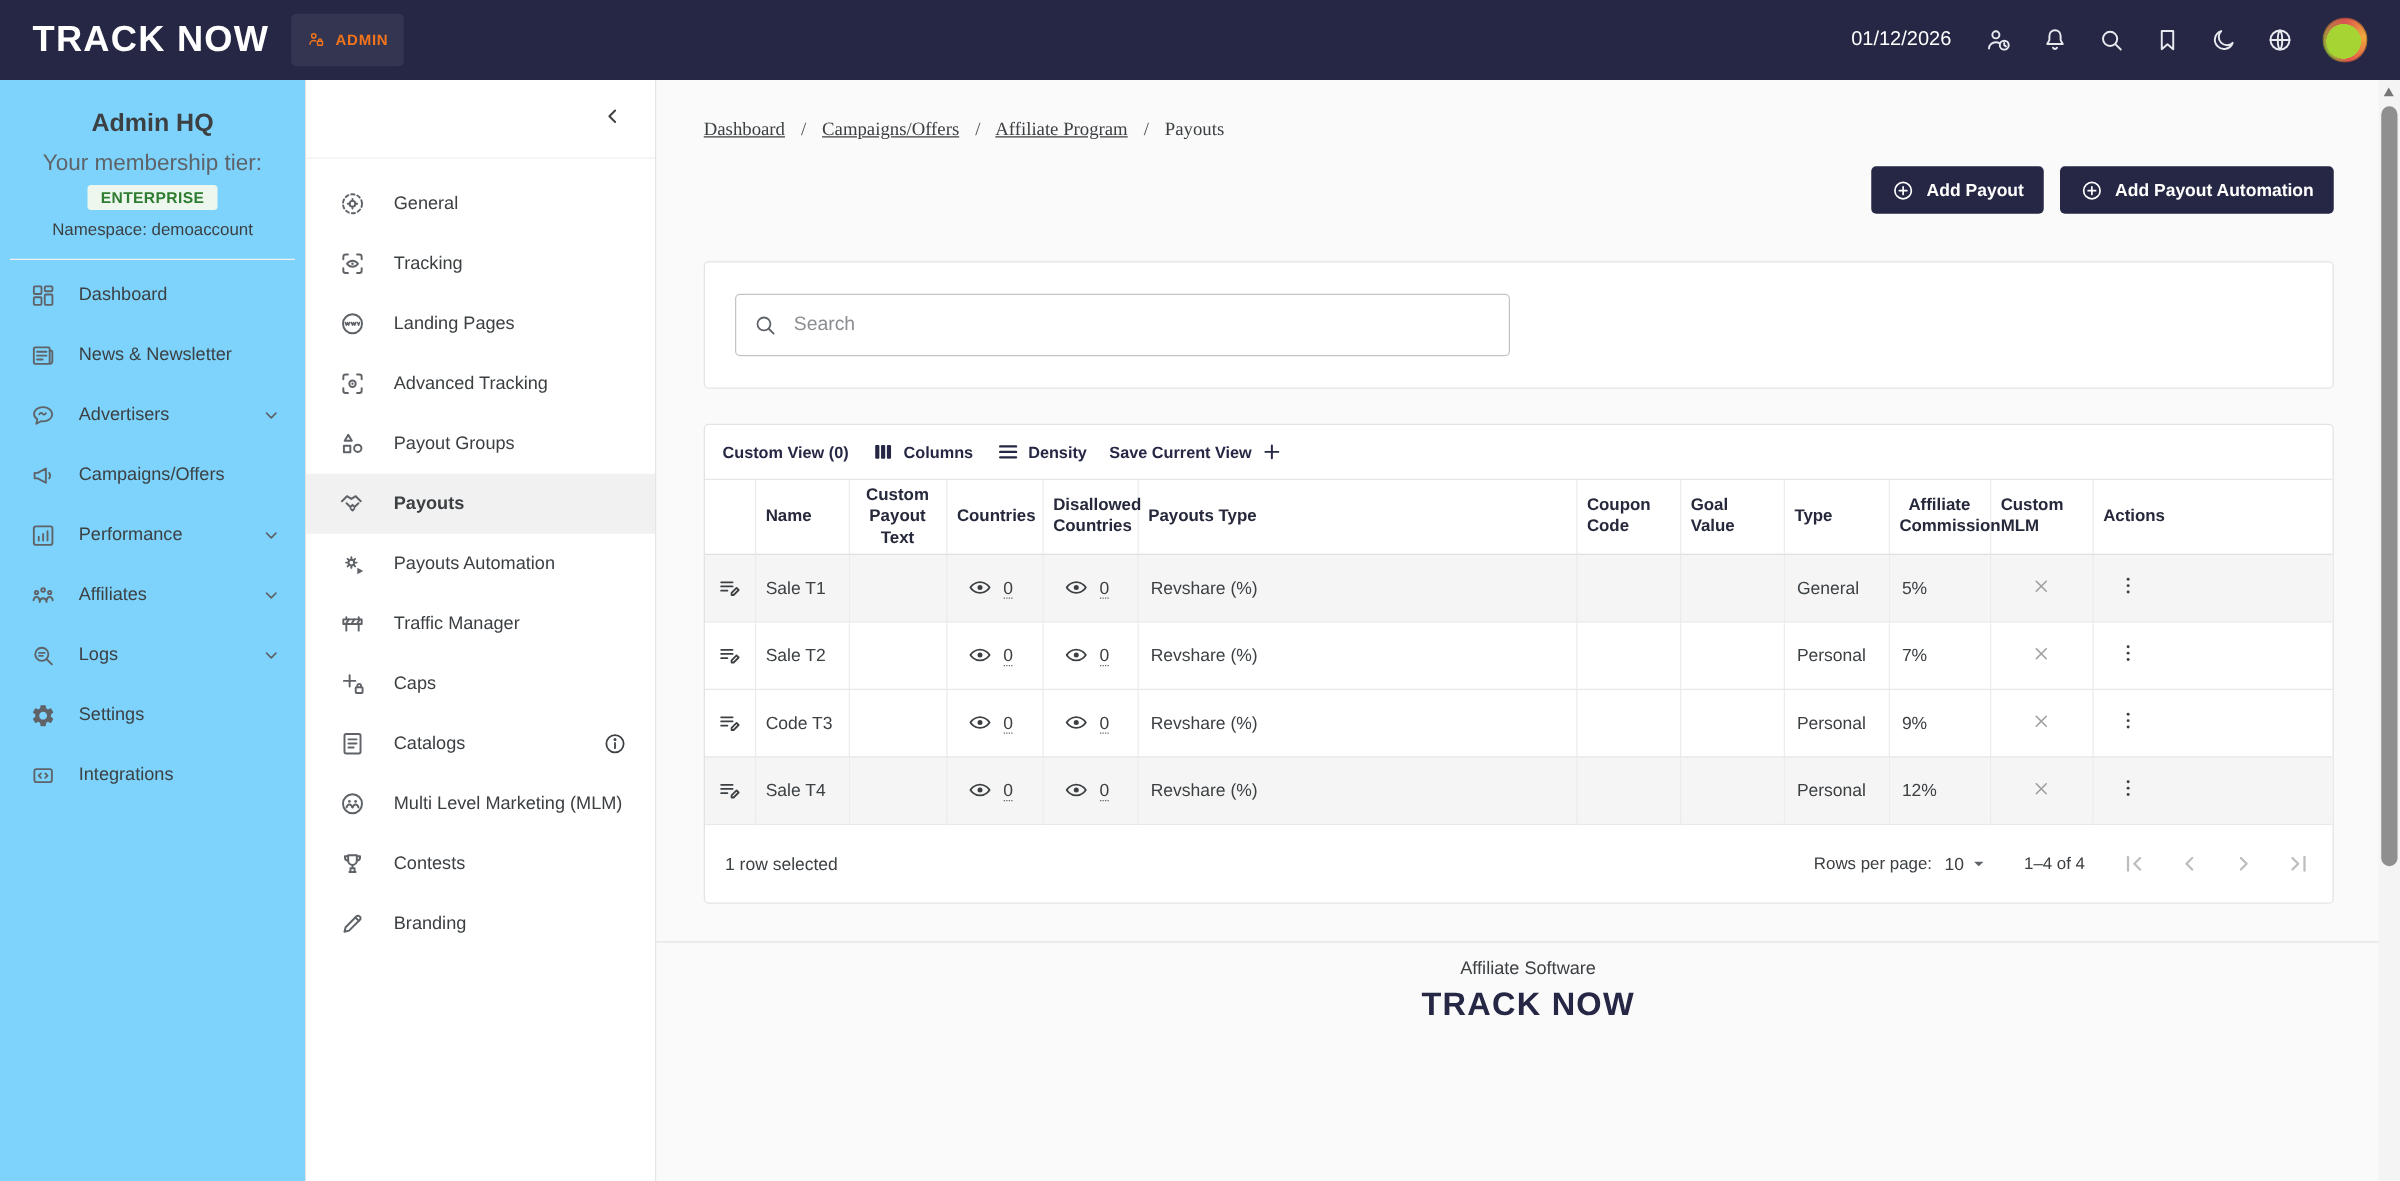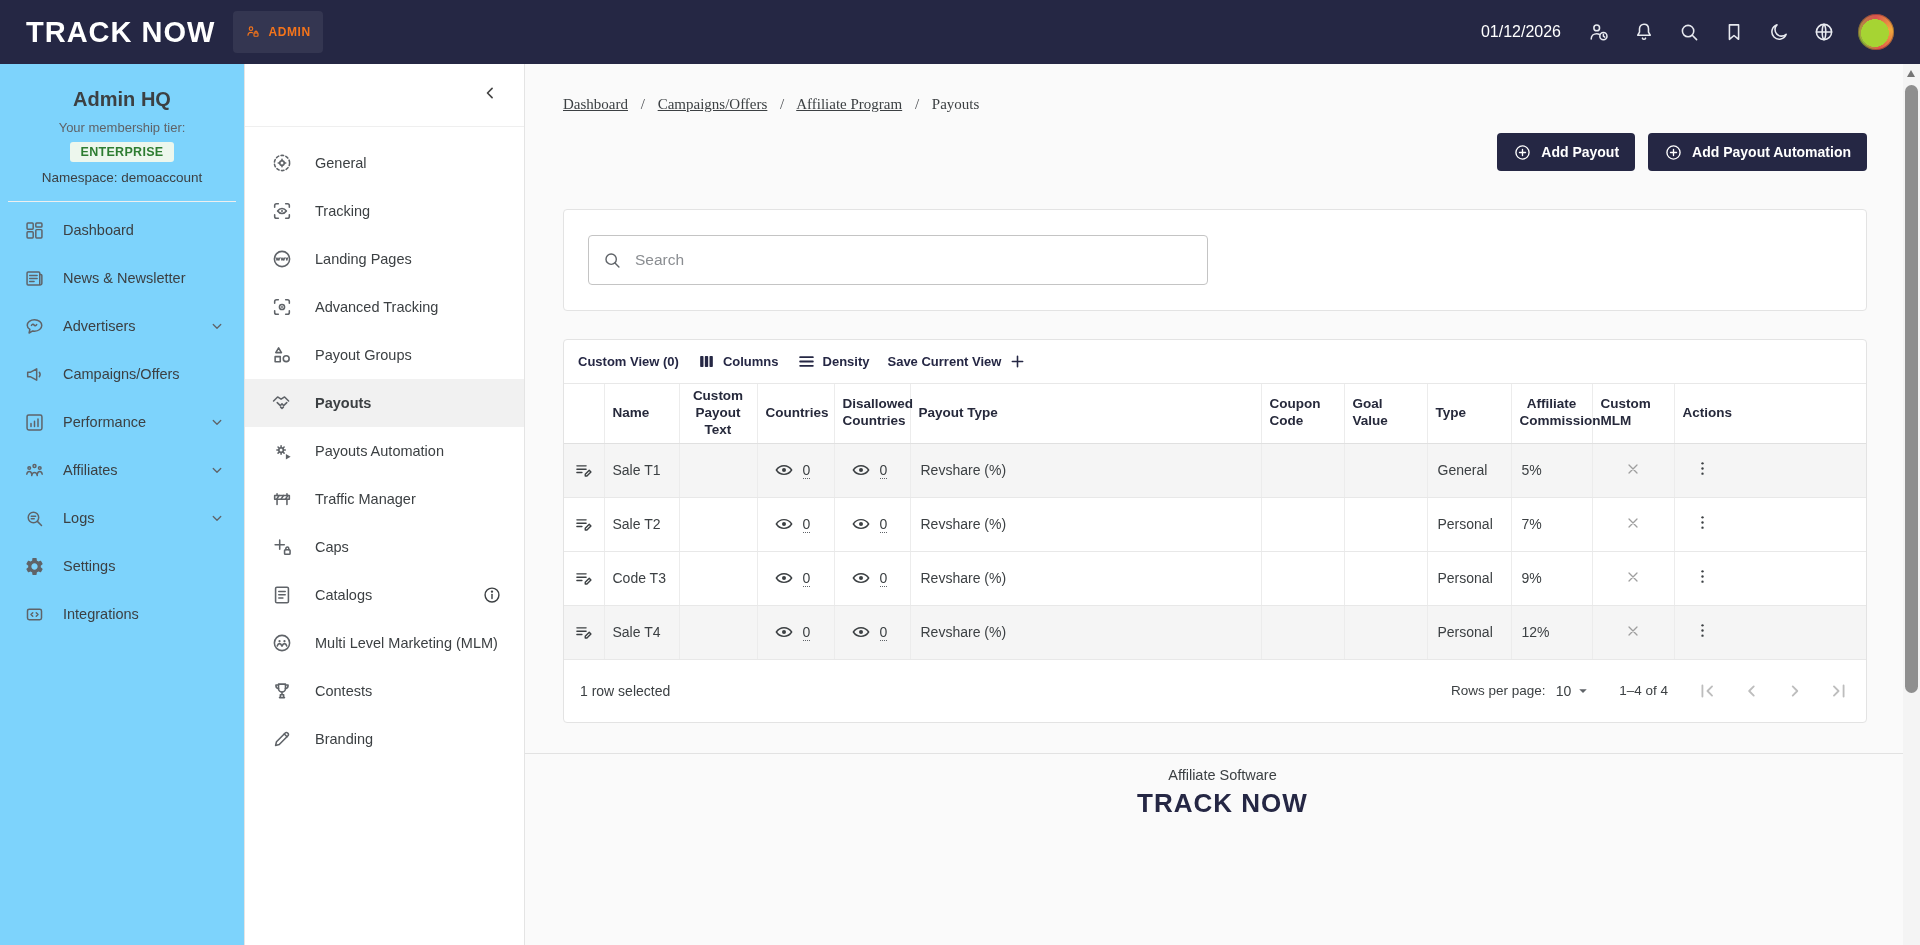--- a/index.html
+++ b/index.html
@@ -26,21 +26,21 @@
       radial-gradient(circle at 47% 53%, #a6d433 0 51%, rgba(0,0,0,0) 52%),
       conic-gradient(#d9534f, #f0a93c 80deg, #e2574c 170deg, #8fb93a 230deg, #d9534f 360deg);
     box-shadow: inset 0 0 0 1px rgba(0,0,0,.25); }
 
   .body-row { display:flex; flex:1; min-height:0; }
 
   
   .sidebar { width:245px; background:#7dd3fc; border-right:1px solid #E4E4E4; flex:0 0 auto; }
   .side-head { padding:24px 8px 0; text-align:center; }
   .side-title { font-size:20px; font-weight:bold; color:#3C4043; }
-  .side-tier-label { font-size:13px; color:#5F6368; margin-top:9px; }
+  .side-tier-label { font-size:18px; color:#5F6368; margin-top:9px; }
   .tier-badge { display:inline-block; margin-top:7px; background:#EDF7ED; color:#2E7D32;
     font-size:12.5px; font-weight:bold; letter-spacing:0.3px; padding:3px 11px; border-radius:3px; }
   .side-ns { font-size:13.5px; color:#3C4043; margin-top:8px; }
   .side-div { border-top:1px solid #EFEFEF; margin-top:16px; }
   .nav-list { padding-top:4px; }
   .nav-item { height:48px; display:flex; align-items:center; gap:18px; padding:0 18px 0 24px;
     font-size:14.5px; color:#3C4043; cursor:pointer; }
   .nav-item .ic { width:21px; height:21px; color:#5F6368; flex:0 0 auto; }
   .nav-item .chev { width:18px; height:18px; color:#5F6368; margin-left:auto; }
 
@@ -540,21 +540,21 @@
               <col style="width:82px">
               <col>
           </colgroup>
           <thead>
             <tr>
               <th></th>
               <th>Name</th>
               <th class="c">Custom Payout Text</th>
               <th>Countries</th>
               <th class="c">Disallowed Countries</th>
-              <th>Payout Type</th>
+              <th>Payouts Type</th>
               <th>Coupon Code</th>
               <th>Goal Value</th>
               <th>Type</th>
               <th class="c">Affiliate Commission</th>
               <th>Custom MLM</th>
               <th>Actions</th>
             </tr>
           </thead>
           <tbody>
             <tr class="hl">

